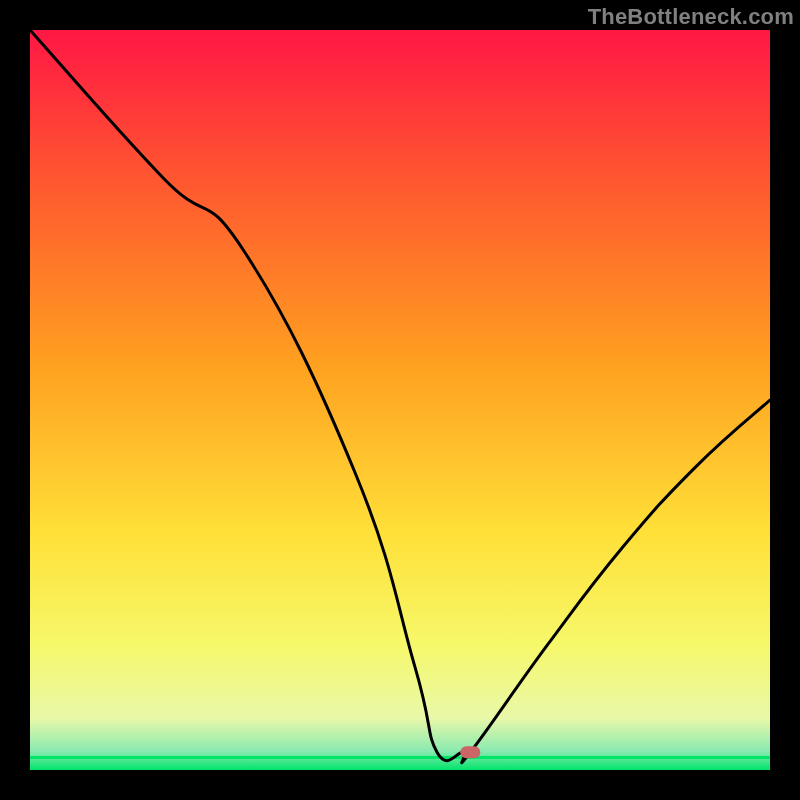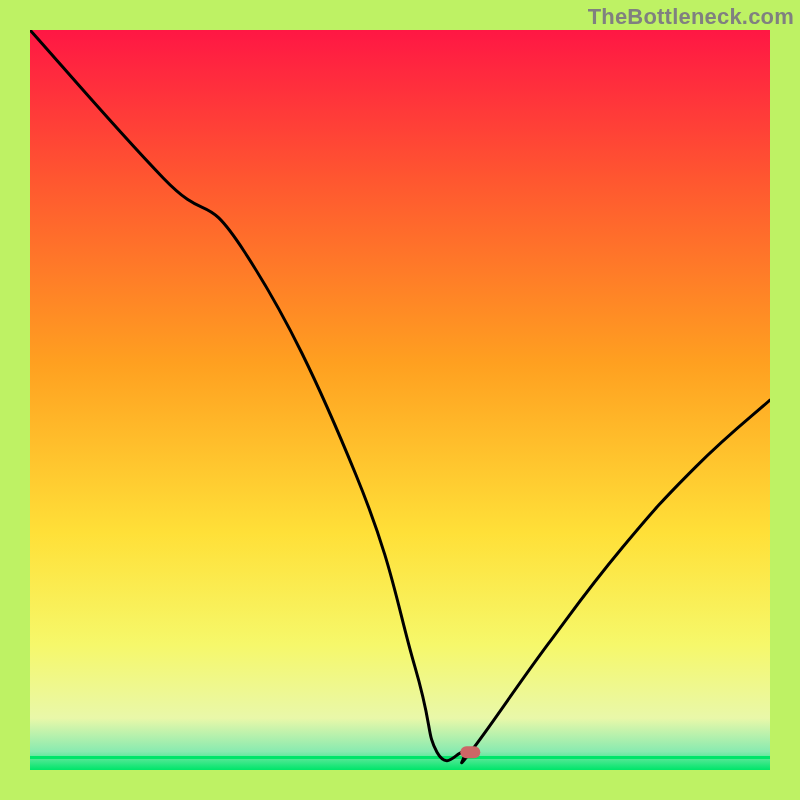--- a/index.html
+++ b/index.html
@@ -4,21 +4,21 @@
 <style>
   body {
     margin: 0;
     padding: 0;
     background: #fff;
     font-family: Arial, Helvetica, sans-serif;
   }
   .outer {
     width: 800px;
     height: 800px;
-    background: #bef264;
+    background: #000000;
     position: relative;
   }
   .watermark {
     position: absolute;
     top: 4px;
     right: 6px;
     color: #808080;
     font-size: 22px;
     font-weight: bold;
     font-family: Arial, sans-serif;

